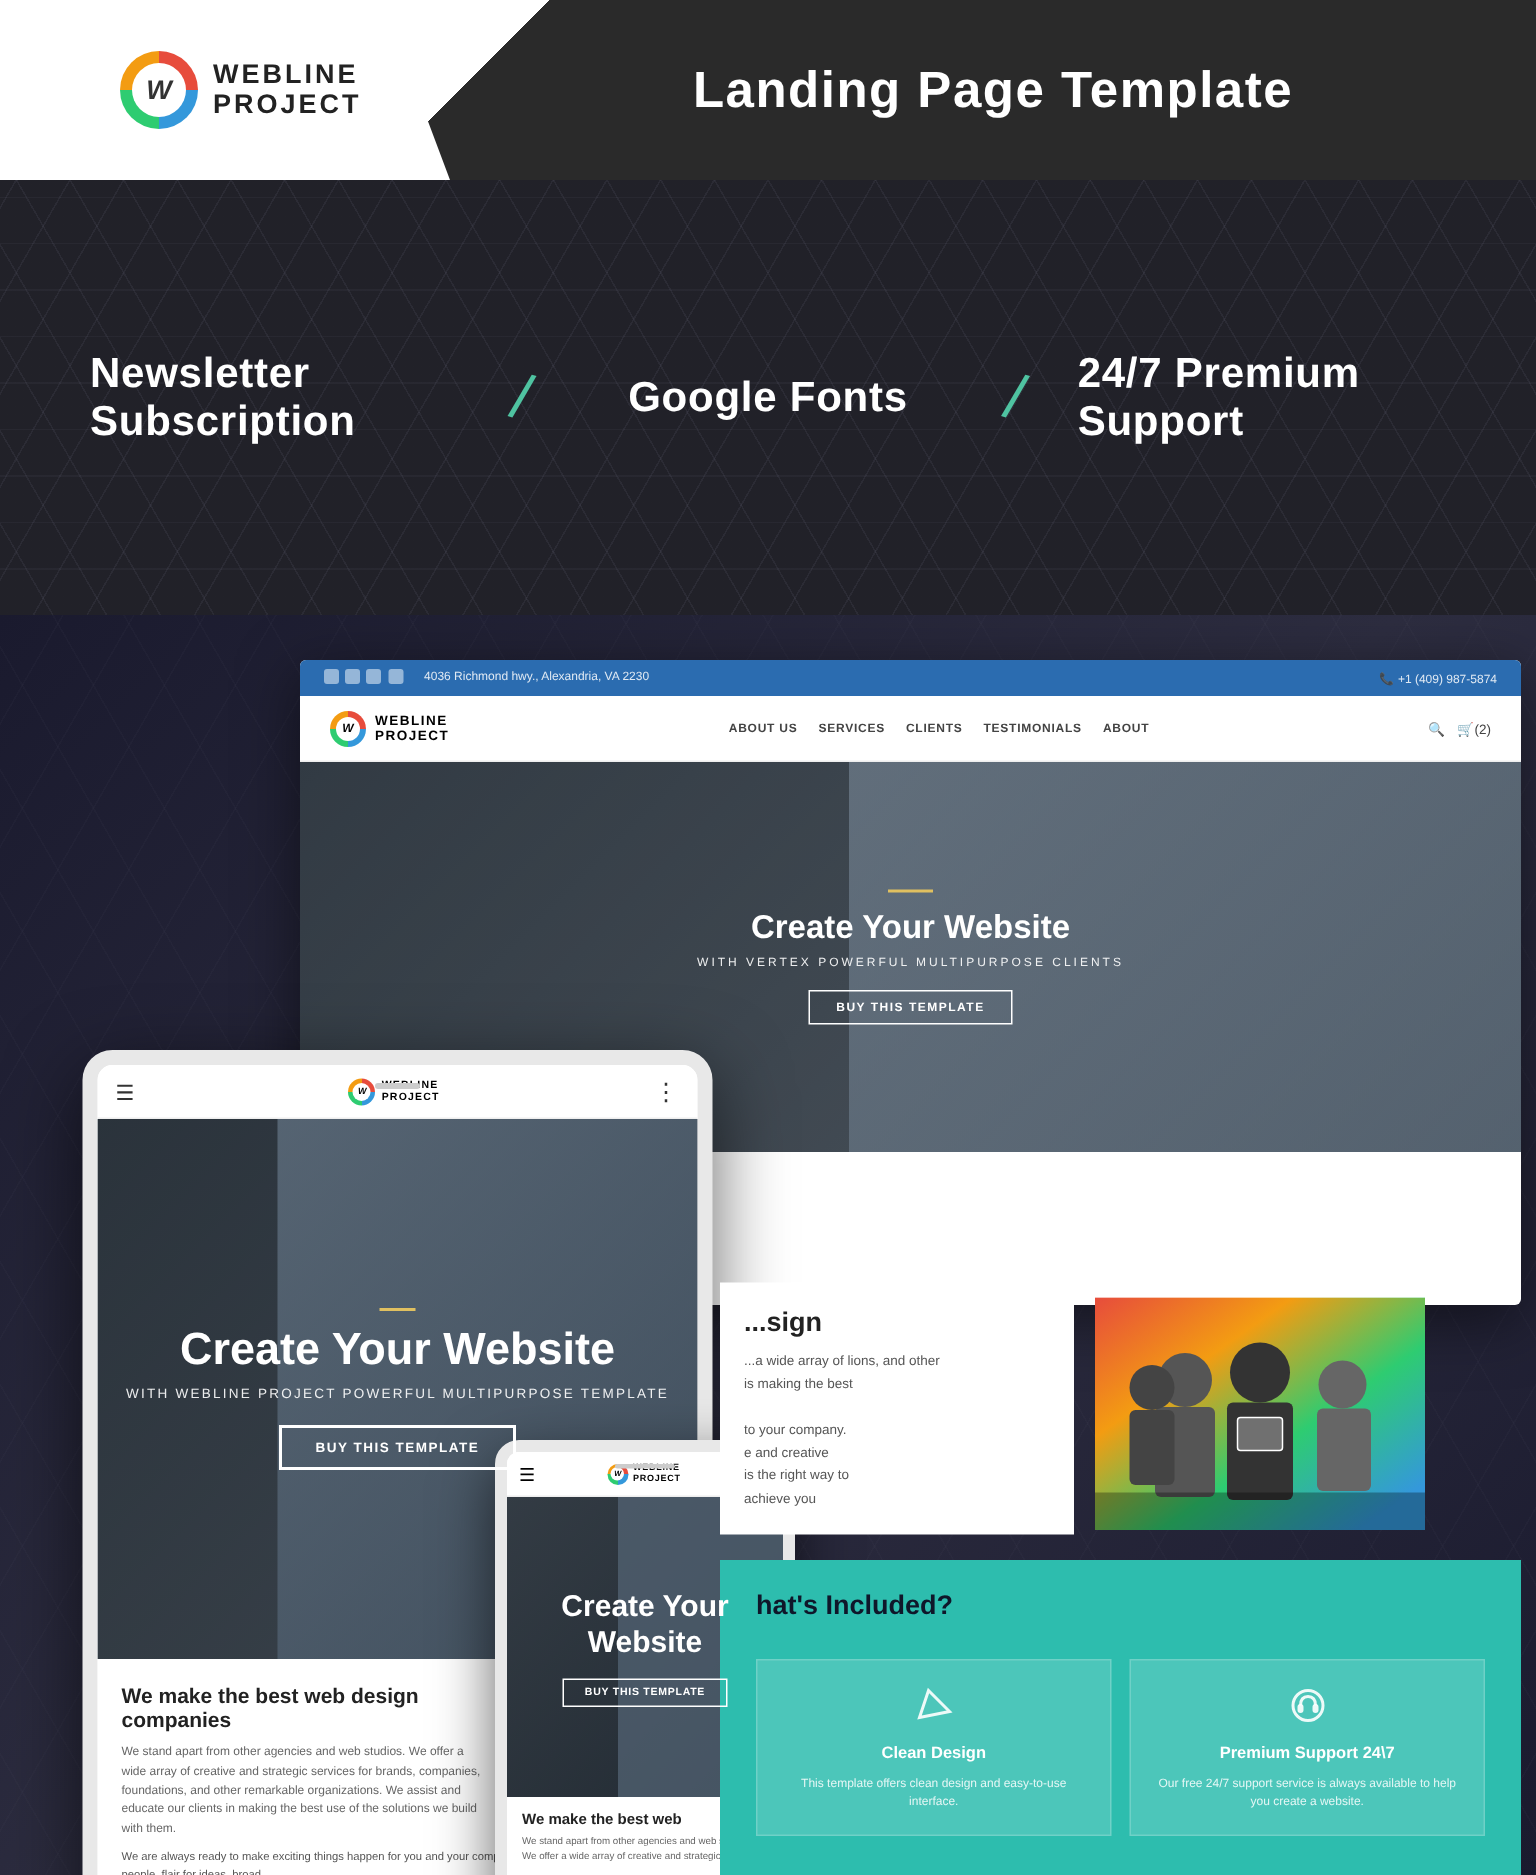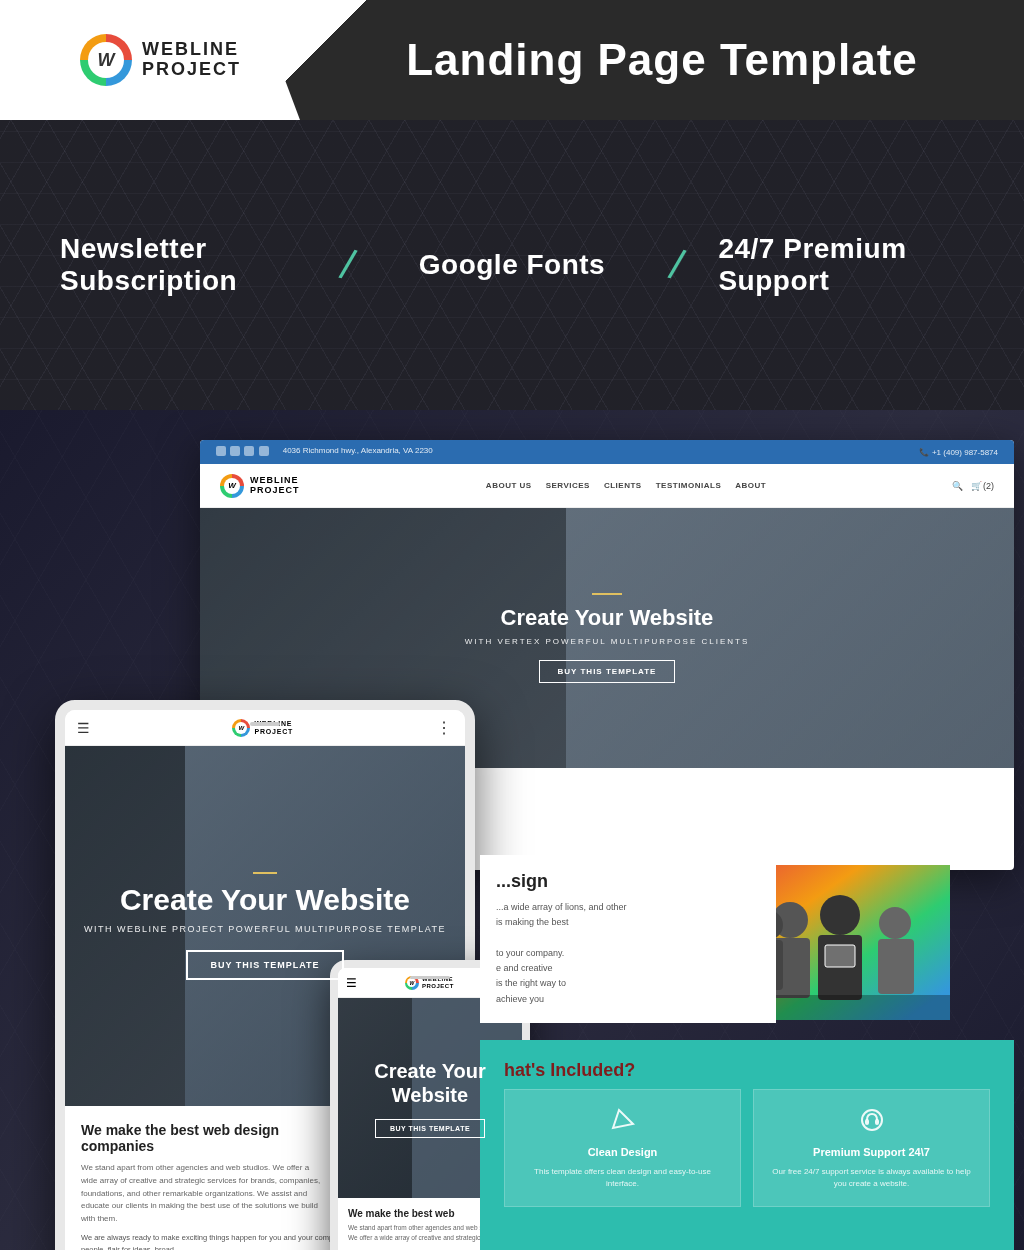--- a/index.html
+++ b/index.html
@@ -72,21 +72,21 @@
       letter-spacing: 2px;
       color: #222;
     }
     .header-title-area {
       flex: 1;
       display: flex;
       align-items: center;
       justify-content: center;
     }
     .header-title {
-      font-size: 44px;
+      font-size: 34px;
       font-weight: 700;
       color: white;
       letter-spacing: 1px;
     }
 
     
     .hero-section {
       position: relative;
       height: 290px;
       background: linear-gradient(rgba(30,30,40,0.75), rgba(30,30,40,0.75));
@@ -584,24 +584,24 @@
     
     .whats-included {
       position: absolute;
       top: 630px;
       left: 480px;
       right: 10px;
       bottom: 0;
       background: #2dbdae;
     }
     .wi-header {
-      padding: 20px 24px 8px;
+      padding: 20px 24px 25px;
       font-size: 18px;
       font-weight: 700;
-      color: #7f1d1d;
+      color: #0f172a;
       border-radius: 20px;
     }
     .wi-grid {
       display: flex;
       gap: 12px;
       padding: 0 24px 20px;
     }
     .wi-card {
       flex: 1;
       background: rgba(255,255,255,0.15);
@@ -834,21 +834,21 @@
         <circle cx="38" cy="60" r="15" fill="#444"></circle>
         <rect x="23" y="75" width="30" height="50" rx="4" fill="#444"></rect>
 
         <rect x="95" y="80" width="30" height="22" rx="2" fill="rgba(255,255,255,0.3)" stroke="white" stroke-width="1"></rect>
 
         <rect x="0" y="130" width="220" height="25" fill="rgba(0,0,0,0.3)"></rect>
       </svg>
     </div>
   </div>
 
-  <div style="position:absolute; top:445px; left:480px; width:296px; background:white; padding:16px; z-index:5;">
+  <div style="position:absolute; top:445px; left:480px; width:236px; background:white; padding:16px; z-index:5;">
     <div style="font-size:18px; font-weight:700; color:#222; margin-bottom:8px;">...sign</div>
     <div style="font-size:9px; color:#555; line-height:1.7;">
       ...a wide array of lions, and other<br>
       is making the best<br><br>
       to your company.<br>
       e and creative<br>
       is the right way to<br>
       achieve you
     </div>
   </div>

